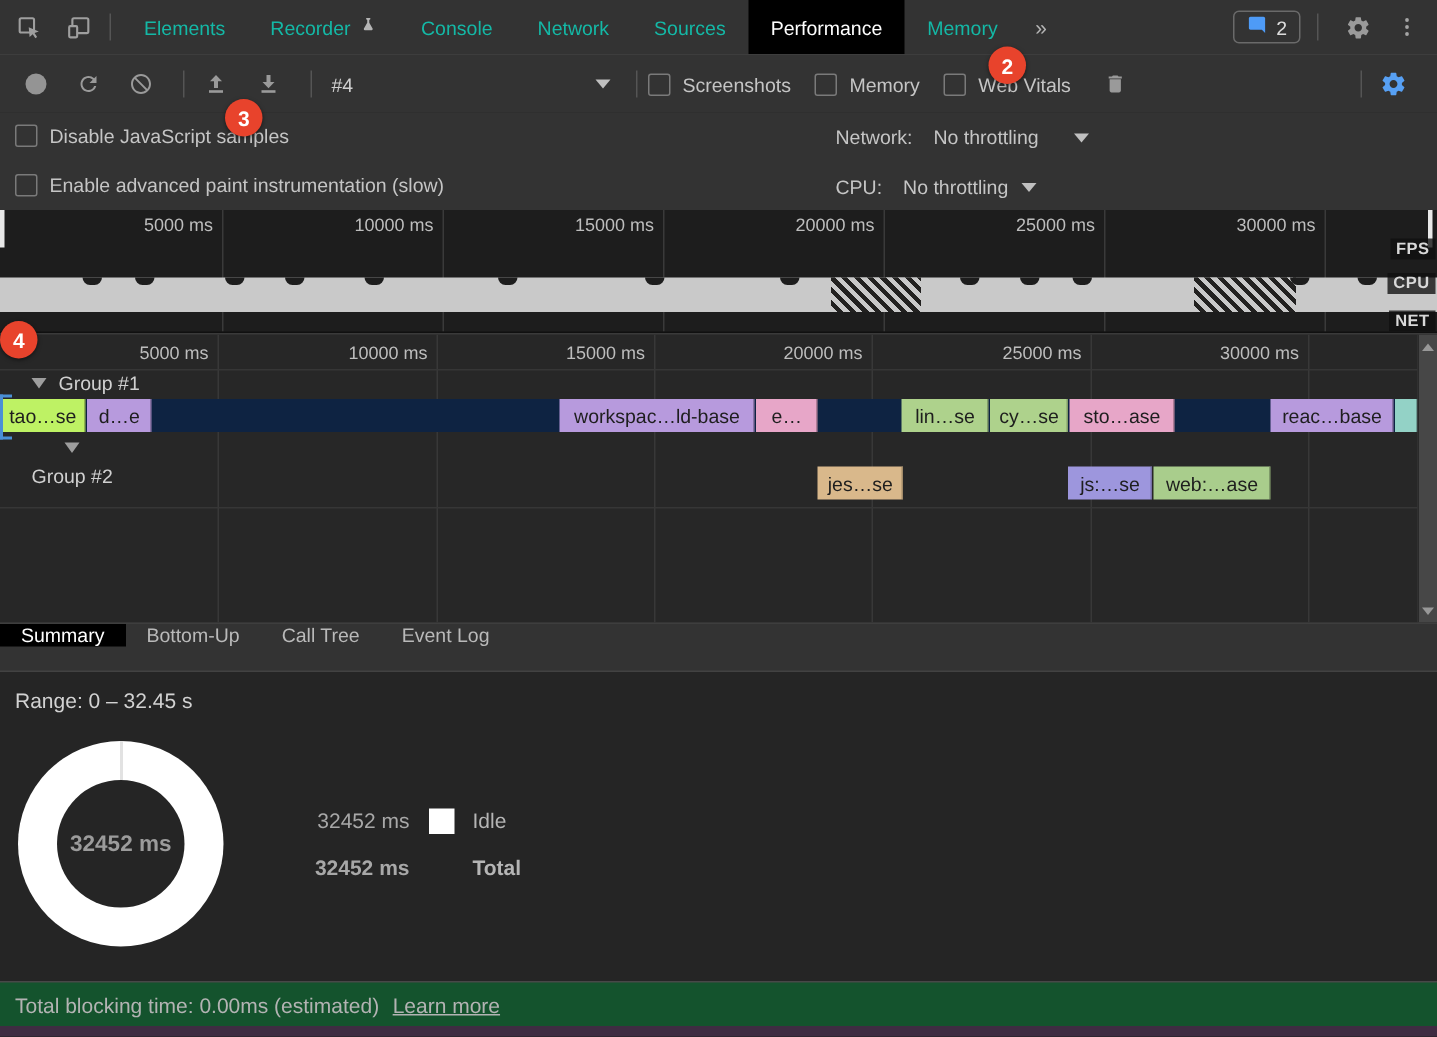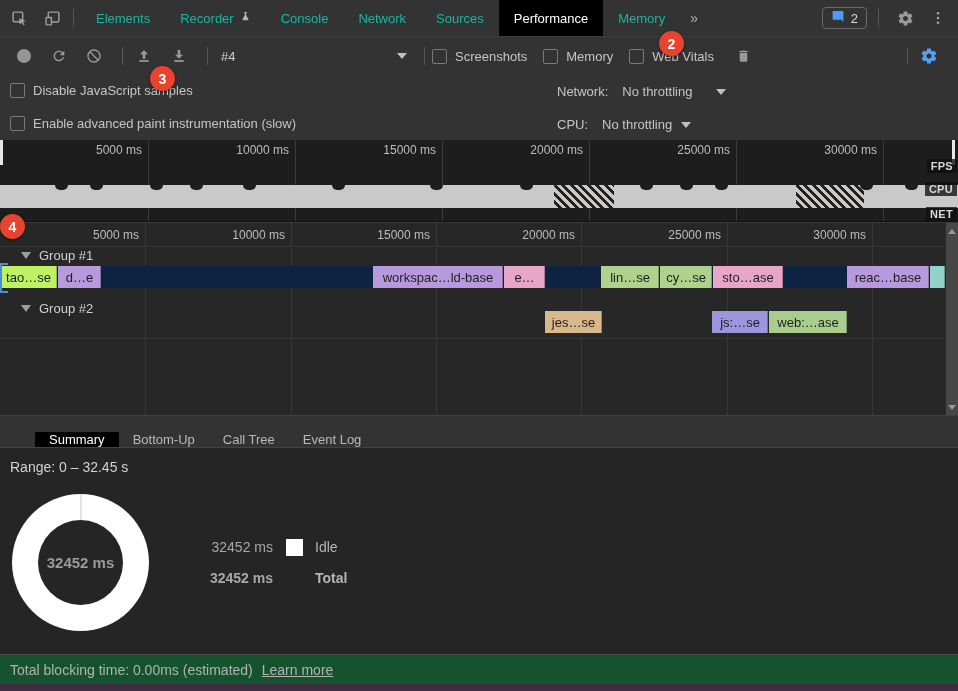--- a/index.html
+++ b/index.html
@@ -55,21 +55,21 @@
   .group-hdr{position:absolute;left:21px;display:flex;align-items:center;gap:8px;font-size:13px;color:#d0d0d0;}
   .tri-grp{width:0;height:0;border-left:5px solid transparent;border-right:5px solid transparent;border-top:7px solid #9e9e9e;}
   .track-row{position:absolute;left:0;width:945px;height:22px;}
   .bar{position:absolute;top:0;height:22px;box-sizing:border-box;font-size:13px;color:#1e1e1e;display:flex;align-items:center;justify-content:center;overflow:hidden;white-space:nowrap;box-shadow:inset -1px 0 0 rgba(0,0,0,.25);}
   .sel-bracket{position:absolute;left:0;top:40px;width:8px;height:30px;border-left:2px solid #4a8fd6;border-top:2px solid #4a8fd6;border-bottom:2px solid #4a8fd6;box-sizing:border-box;}
   .vscroll{position:absolute;right:0;top:0;width:13px;height:193px;background:#474747;border-left:1px solid #2a2a2a;box-sizing:border-box;}
   .sb-up{position:absolute;top:6px;left:2px;width:0;height:0;border-left:4px solid transparent;border-right:4px solid transparent;border-bottom:5px solid #989898;}
   .sb-down{position:absolute;bottom:6px;left:2px;width:0;height:0;border-left:4px solid transparent;border-right:4px solid transparent;border-top:5px solid #989898;}
 
   
-  .btabs{position:absolute;left:0;top:415px;width:958px;height:33px;background:#333;border-top:1px solid #3e3e3e;border-bottom:1px solid #424242;box-sizing:border-box;display:flex;align-items:flex-end;padding-left:35px;}
+  .btabs{position:absolute;left:0;top:415px;width:958px;height:33px;background:#333;border-top:1px solid #3e3e3e;border-bottom:1px solid #424242;box-sizing:border-box;display:flex;align-items:flex-start;}
   .btab{padding:0 14px;display:flex;align-items:center;font-size:13px;color:#b9b9b9;}
   .btab.active{background:#000;color:#fff;}
 
   
   .summary{position:absolute;left:0;top:448px;width:958px;height:206px;background:#252525;}
   .range-text{position:absolute;left:10px;top:11px;font-size:14px;color:#d2d2d2;}
   .donut{position:absolute;left:12px;top:46px;width:137px;height:137px;border-radius:50%;background:#fff;}
   .donut-hole{position:absolute;left:26px;top:26px;width:85px;height:85px;border-radius:50%;background:#252525;}
   .donut-divider{position:absolute;left:68px;top:0;width:2px;height:26px;background:#e2e2e2;}
   .donut-label{position:absolute;inset:0;display:flex;align-items:center;justify-content:center;font-size:15px;font-weight:bold;color:#9b9b9b;}
@@ -305,21 +305,21 @@
         <div class="bar" style="left: 58px; width: 43px; background: rgb(183, 154, 221);">d…e</div>
         <div class="bar" style="left: 373px; width: 130px; background: rgb(183, 154, 221);">workspac…ld-base</div>
         <div class="bar" style="left: 504px; width: 41px; background: rgb(231, 166, 200);">e…</div>
         <div class="bar" style="left: 601px; width: 58px; background: rgb(174, 210, 140);">lin…se</div>
         <div class="bar" style="left: 660px; width: 52px; background: rgb(174, 210, 140);">cy…se</div>
         <div class="bar" style="left: 713px; width: 70px; background: rgb(231, 166, 200);">sto…ase</div>
         <div class="bar" style="left: 847px; width: 82px; background: rgb(183, 154, 221);">reac…base</div>
         <div class="bar" style="left: 930px; width: 15px; background: rgb(147, 210, 198);"></div>
       </div>
     <div class="sel-bracket"></div>
-    <div class="group-hdr" style="top:78px;">
+    <div class="group-hdr" style="top:72px;flex-direction:column;">
       <span class="tri-grp"></span>
       <span>Group #2</span>
     </div>
     <div class="track-row" style="top:88px;" id="track-row-2">
         <div class="bar" style="left: 545px; width: 57px; background: rgb(217, 184, 139);">jes…se</div>
         <div class="bar" style="left: 712px; width: 56px; background: rgb(157, 150, 221);">js:…se</div>
         <div class="bar" style="left: 769px; width: 78px; background: rgb(169, 205, 140);">web:…ase</div>
       </div>
     <div class="hline" style="top:115px;"></div>
     <div class="vscroll">

